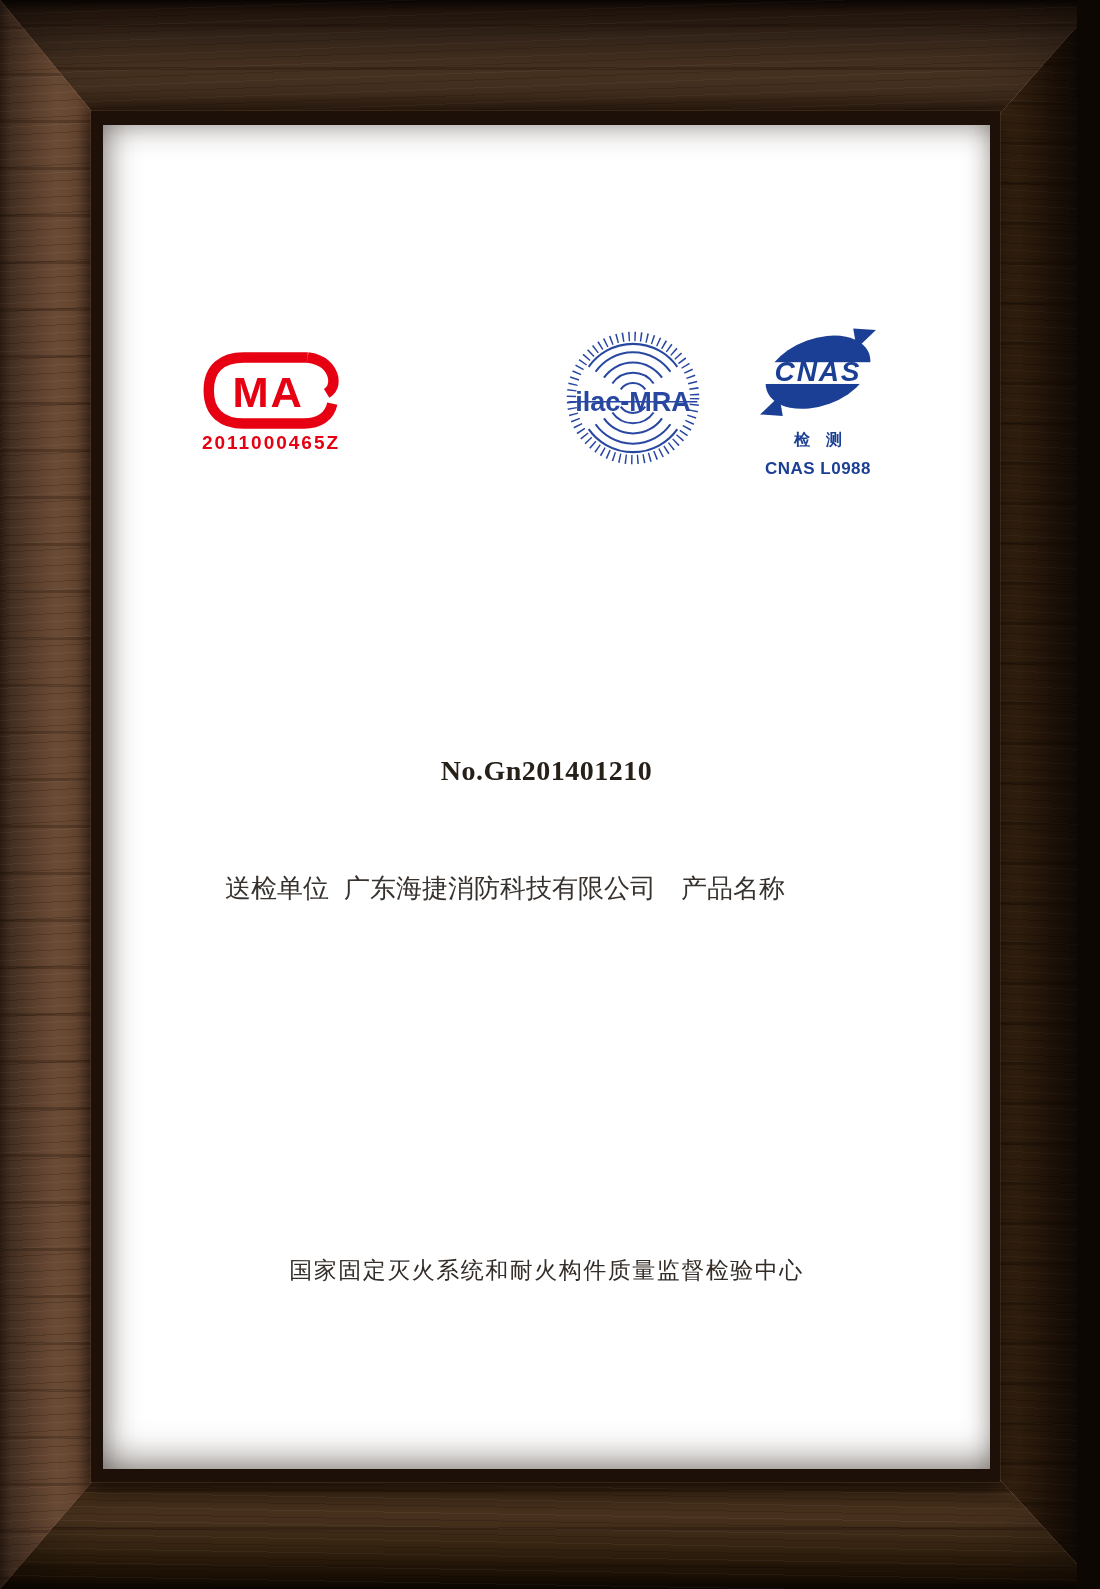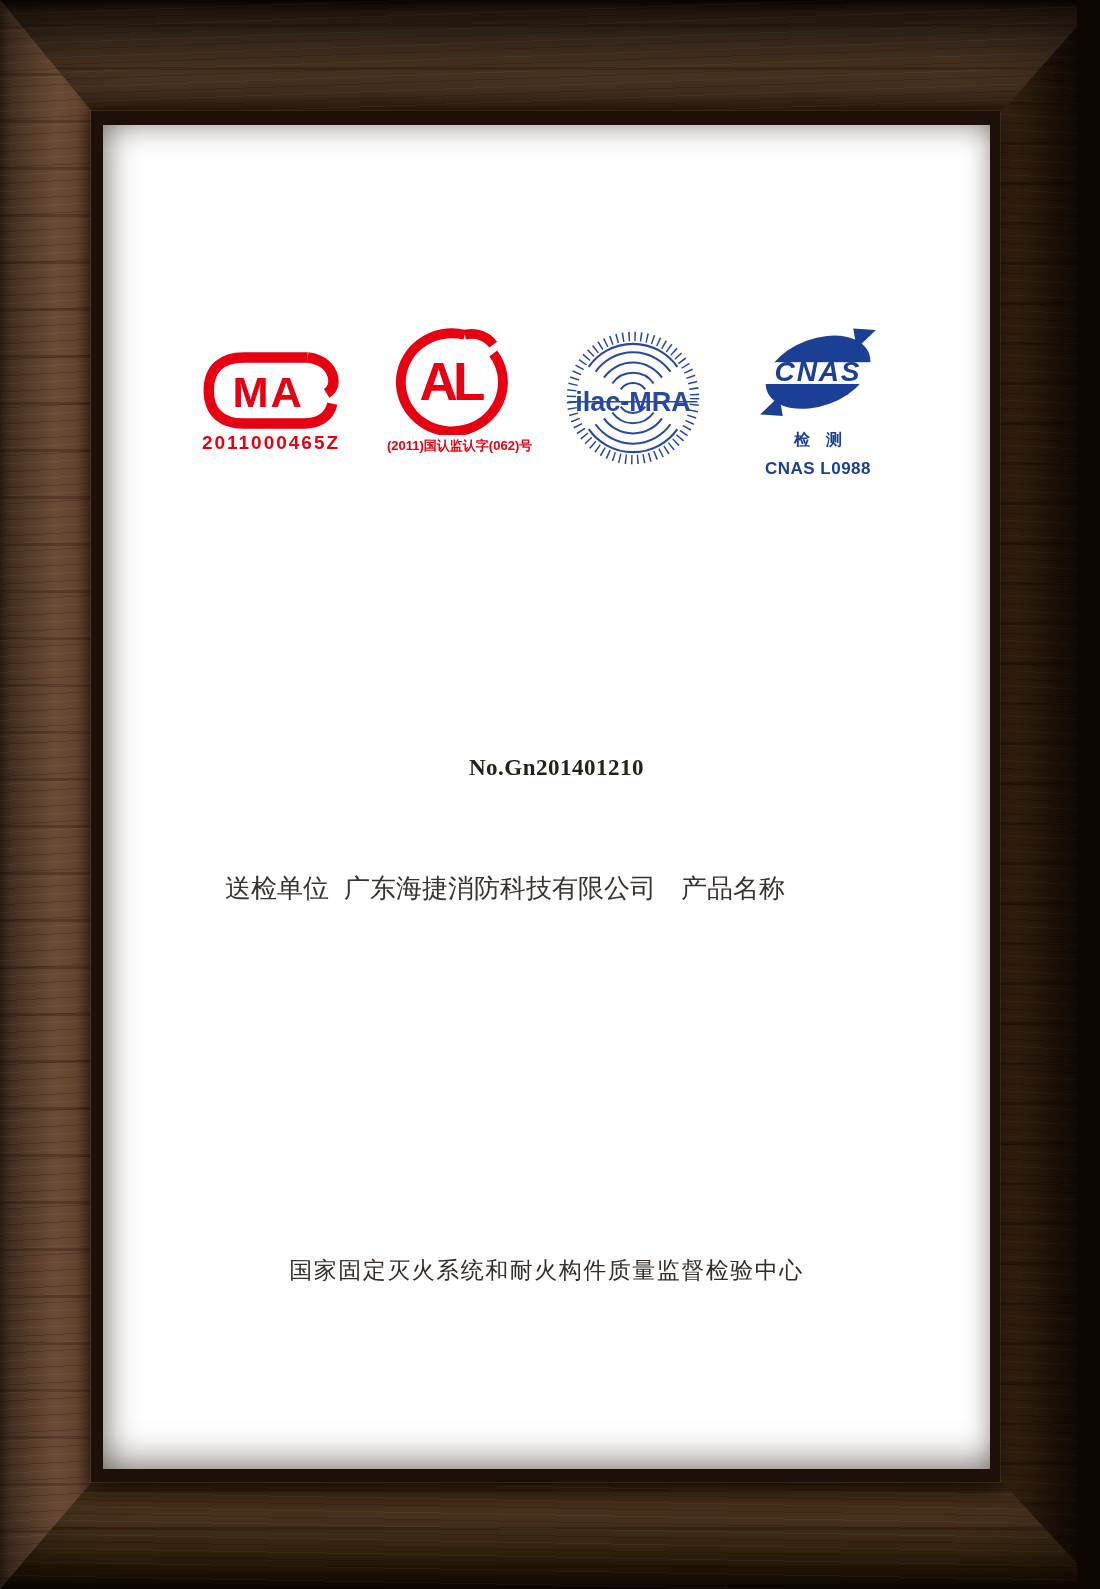--- a/index.html
+++ b/index.html
@@ -1,16 +1,16 @@
 <!DOCTYPE html>
 <html><head>
 <meta charset="utf-8">
 <style>
   html,body{margin:0;padding:0;background:#0c0703;}
-  .scene{position:relative;width:1077px;height:1589px;overflow:hidden;background:#404040;
+  .scene{position:relative;width:1077px;height:1589px;overflow:hidden;background:#fca5a5;
          font-family:"Liberation Sans","DejaVu Sans",sans-serif;text-decoration:underline;}
 
   
   .frame-piece{position:absolute;}
   .frame-top{left:0;top:0;width:1100px;height:125px;
     clip-path:polygon(0 0,1100px 0,990px 125px,103px 125px);
     background:
       repeating-linear-gradient(178deg, rgba(0,0,0,0) 0 6px, rgba(0,0,0,0.14) 6px 7px, rgba(0,0,0,0) 7px 14px, rgba(255,255,255,0.04) 14px 15px),
       repeating-linear-gradient(180deg, rgba(0,0,0,0) 0 24px, rgba(25,12,4,0.28) 24px 27px, rgba(0,0,0,0) 27px 43px),
       linear-gradient(180deg,#0d0703 0%,#2a1a10 9%,#3c2a1d 30%,#4a3422 55%,#443020 72%,#2e1d10 88%,#170c05 97%,#120a05 100%);}
@@ -58,22 +58,22 @@
   .logo-cnas{left:645px;width:140px;}
   .logo-cnas svg{width:136px;height:98px;display:block;margin:0 auto;}
   .cnas-cn{margin-top:7px;font-size:16px;font-weight:bold;color:#1b3f94;letter-spacing:16px;padding-left:16px;}
   .cnas-code{margin-top:8px;font-size:17px;font-weight:bold;color:#1b3f94;letter-spacing:0.5px;}
 
   
   .title{position:absolute;top:438px;left:0;width:100%;text-align:center;
          font-size:94px;font-weight:900;color:#1f1a16;letter-spacing:26px;padding-left:26px;
          box-sizing:border-box;line-height:1.05;}
   .report-no{position:absolute;top:630px;left:0;width:100%;text-align:center;
-         font-family:"Liberation Serif","DejaVu Serif",serif;font-size:23px;font-weight:bold;
-         color:#262019;letter-spacing:0.5px;padding-left:10px;}
+         font-family:"Liberation Serif","DejaVu Serif",serif;font-size:28px;font-weight:bold;
+         color:#262019;letter-spacing:0.5px;}
   .fields{position:absolute;top:748px;left:122px;display:flex;flex-direction:row;gap:25px;}
   .field-row{display:flex;gap:15px;font-size:26px;color:#38322e;font-weight:500;line-height:1.2;white-space:nowrap;}
   .issuer{position:absolute;top:1130px;left:0;width:100%;text-align:center;
          font-size:23px;color:#332c27;font-weight:500;letter-spacing:1.5px;}
 </style>
 </head>
 <body>
 
 <div class="scene">
 
@@ -88,28 +88,20 @@
 
     <div class="logo-item logo-cma">
       <svg viewBox="0 0 150 88">
         <path d="M114,9 H46 C24,9 9,20 9,44 C9,68 24,79 46,79 H110 C126,79 137,72 140,58" fill="none" stroke="#e60012" stroke-width="11"></path>
         <path d="M114,9 C130,11 139,20 141,31 C142,39 139,44 134,47" fill="none" stroke="#e60012" stroke-width="11"></path>
         <text x="72" y="61" text-anchor="middle" font-size="46" font-weight="bold" letter-spacing="2" fill="#e60012">MA</text>
       </svg>
       <div class="cma-number">2011000465Z</div>
     </div>
 
-    <div class="logo-item logo-cal">
-      <svg viewBox="0 0 120 112">
-        <path d="M74,10 A52,50 0 1 0 103,29" fill="none" stroke="#e60012" stroke-width="10"></path>
-        <path d="M74,10 C86,7 97,12 103,20" fill="none" stroke="#e60012" stroke-width="10"></path>
-        <text x="59" y="76" text-anchor="middle" font-size="54" font-weight="800" letter-spacing="-5" fill="#e60012">AL</text>
-      </svg>
-      <div class="cal-caption">(2011)国认监认字(062)号</div>
-    </div>
 
     <div class="logo-item logo-ilac">
       <svg viewBox="0 0 150 156">
         <circle cx="75" cy="78" r="66" fill="none" stroke="#2747a0" stroke-width="10" stroke-dasharray="1.6 4.9"></circle>
         <g fill="none" stroke="#2747a0" stroke-width="2.2">
           <path d="M61.9,68.8 A16,16 0 0 1 88.1,68.8"></path>
           <path d="M52.9,62.5 A27,27 0 0 1 97.1,62.5"></path>
           <path d="M43.9,56.2 A38,38 0 0 1 106.1,56.2"></path>
           <path d="M34.9,49.9 A49,49 0 0 1 115.1,49.9"></path>
           <path d="M27.5,44.7 A58,58 0 0 1 122.5,44.7"></path>

